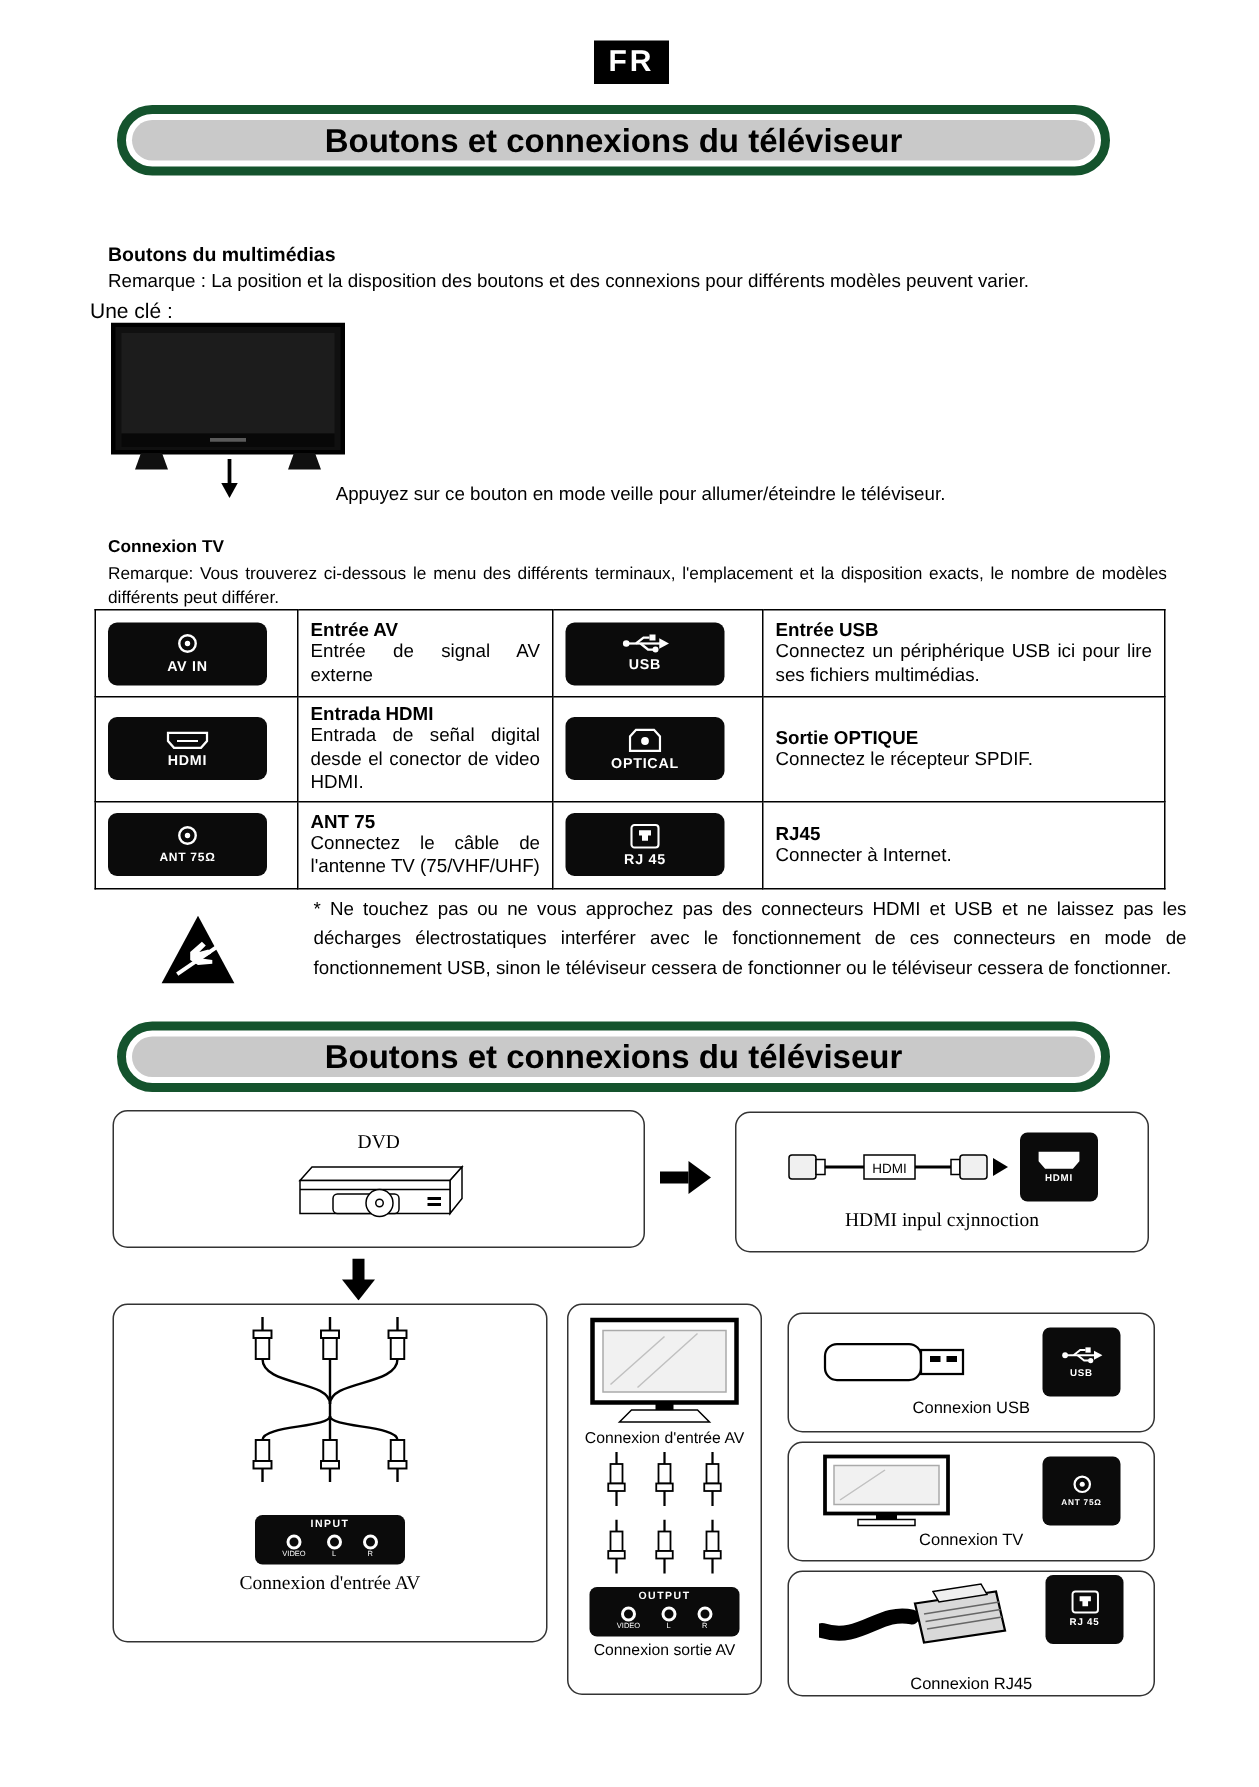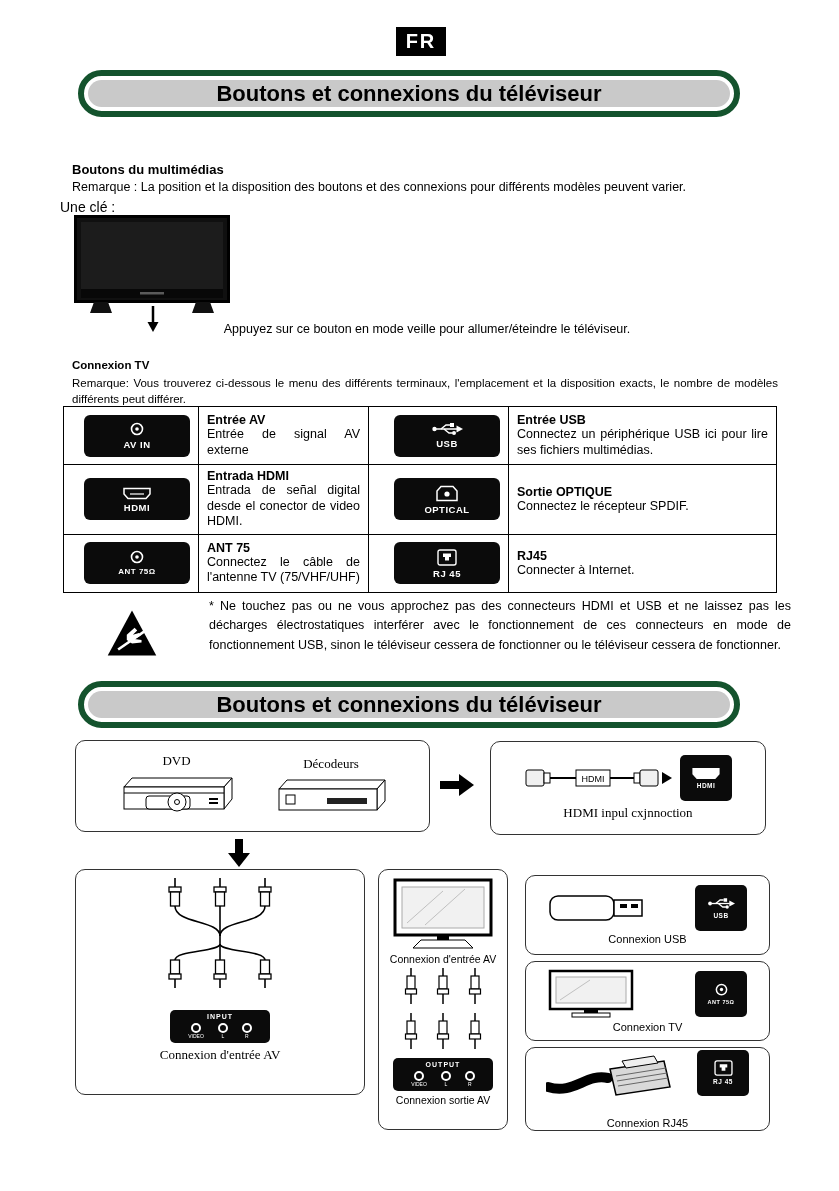--- a/index.html
+++ b/index.html
@@ -30,21 +30,21 @@
   }
 
   .h-bold13 { font-size:13px; font-weight:bold; }
   .h-bold11 { font-size:11.5px; font-weight:bold; }
   .body-text { font-size:12.5px; }
   .remark2 { font-size:11.5px; text-align:justify; line-height:1.35; }
 
   
   table.ports { border-collapse:collapse; table-layout:fixed; }
   table.ports td { border:1px solid #000; height:58px; padding:4px 8px; vertical-align:middle; font-size:12.5px; }
-  td.icon-cell { text-align:right; }
+  td.icon-cell { text-align:left; }
   .cell-title { font-weight:bold; }
   .cell-desc { text-align:justify; line-height:1.25; }
 
   
   .port-icon {
     background:#0b0b0b; border-radius:6px; color:#fff;
     display:inline-flex; flex-direction:column; align-items:center; justify-content:center; gap:3px;
   }
   .port-icon.tbl { width:106px; height:42px; }
   .port-icon .plabel { font-size:9.5px; font-weight:bold; letter-spacing:0.5px; line-height:1; }
@@ -232,30 +232,20 @@
       <svg width="125" height="46" viewBox="0 0 125 46">
         <polygon points="10,14 18,5 118,5 110,14" fill="#fff" stroke="#000"></polygon>
         <polygon points="110,14 118,5 118,26 110,36" fill="#fff" stroke="#000"></polygon>
         <rect x="10" y="14" width="100" height="22" fill="#fff" stroke="#000"></rect>
         <line x1="10" y1="20" x2="110" y2="20" stroke="#000"></line>
         <rect x="32" y="23" width="44" height="13" rx="3" fill="#fff" stroke="#000"></rect>
         <circle cx="63" cy="29" r="9" fill="#fff" stroke="#000"></circle>
         <circle cx="63" cy="29" r="2.5" fill="#fff" stroke="#000"></circle>
         <rect x="95" y="25" width="9" height="2" fill="#000"></rect>
         <rect x="95" y="29" width="9" height="2" fill="#000"></rect>
-      </svg>
-    </div>
-    <div class="devstack">
-      <span class="serif-caption">Décodeurs</span>
-      <svg width="120" height="40" viewBox="0 0 120 40">
-        <polygon points="8,13 16,4 114,4 106,13" fill="#fff" stroke="#000"></polygon>
-        <polygon points="106,13 114,4 114,25 106,34" fill="#fff" stroke="#000"></polygon>
-        <rect x="8" y="13" width="98" height="21" fill="#fff" stroke="#000"></rect>
-        <rect x="15" y="19" width="9" height="9" fill="#fff" stroke="#000"></rect>
-        <rect x="56" y="22" width="40" height="6" fill="#222"></rect>
       </svg>
     </div>
   </div>
 
   <div class="abs" style="left:440px; top:774px;">
     <svg width="34" height="22" viewBox="0 0 34 22">
       <rect x="0" y="7" width="19" height="8" fill="#000"></rect>
       <polygon points="19,0 34,11 19,22" fill="#000"></polygon>
     </svg>
   </div>

